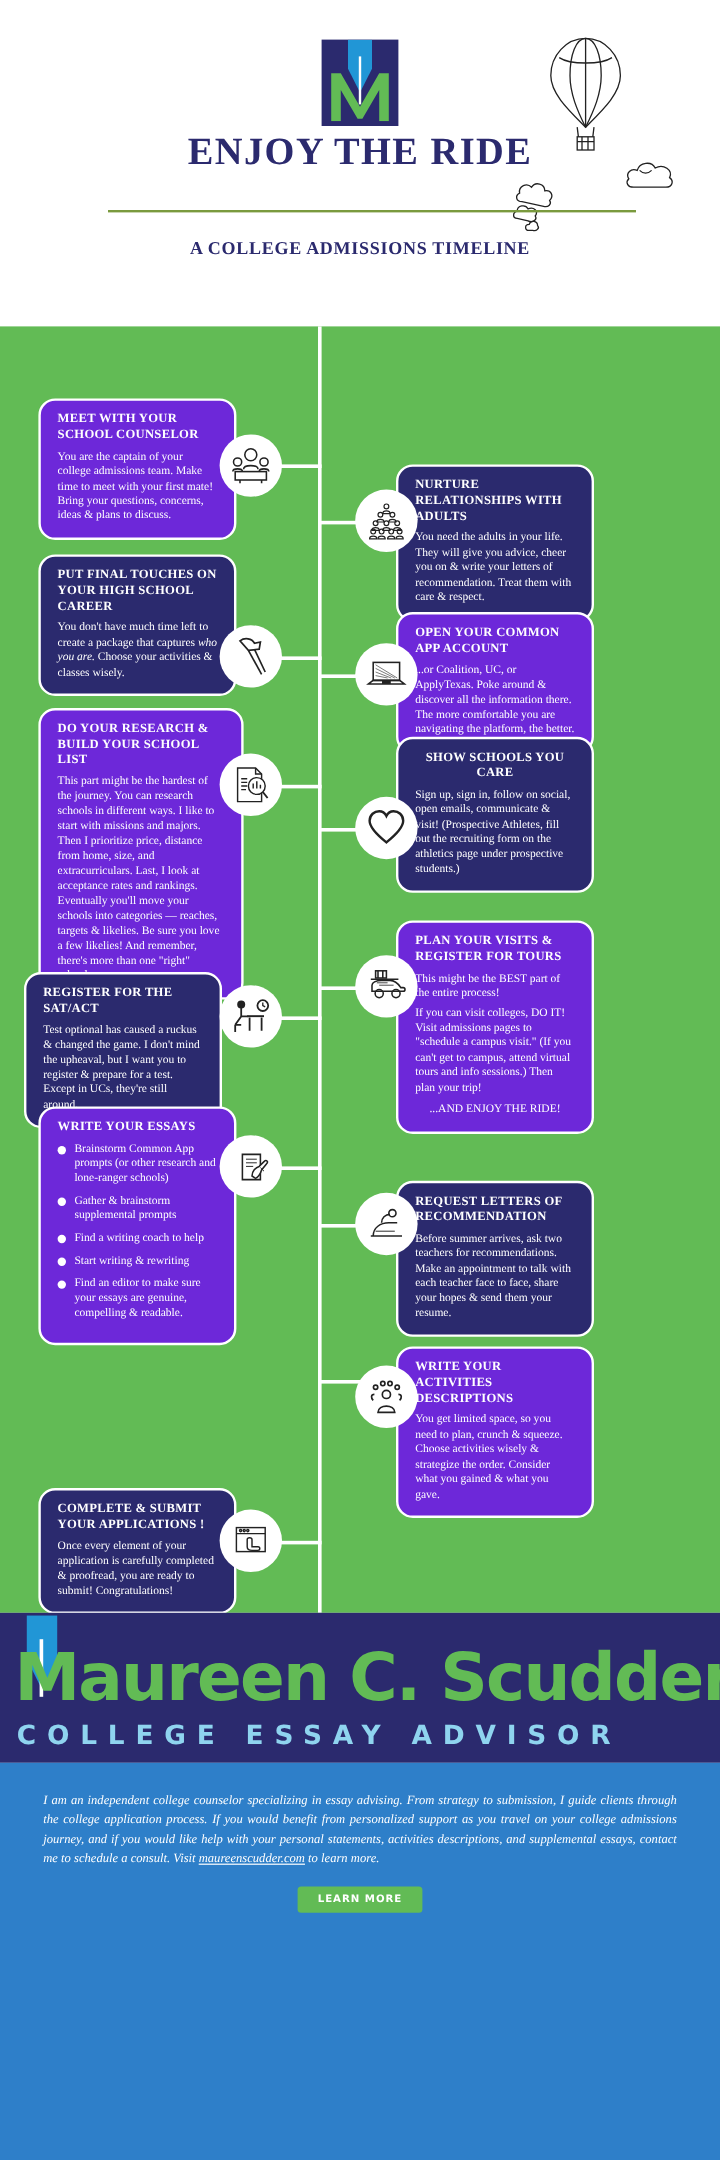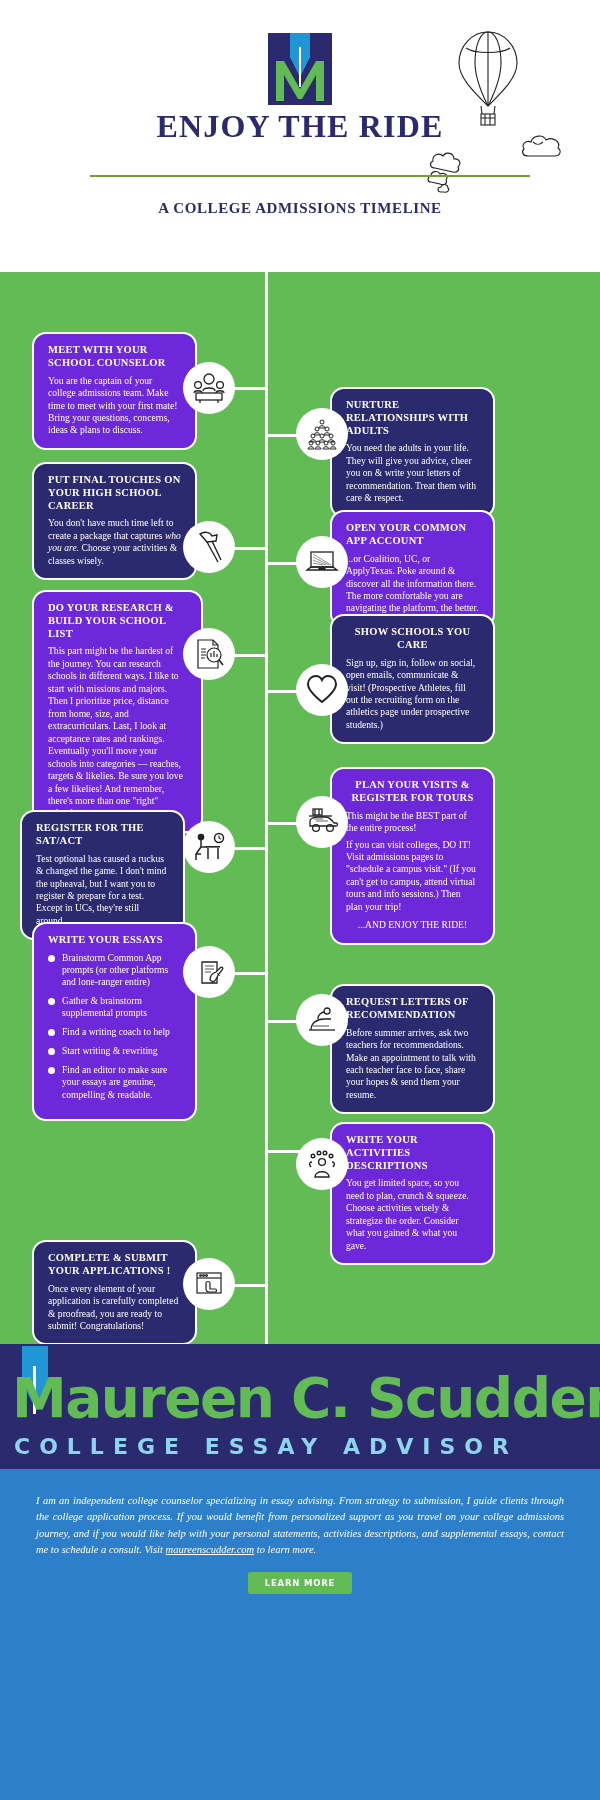--- a/index.html
+++ b/index.html
@@ -333,21 +333,21 @@
       <p>Sign up, sign in, follow on social, open emails, communicate &amp; visit! (Prospective Athletes, fill out the recruiting form on the athletics page under prospective students.)</p>
     </div>
     <div class="icon-bubble" style="left:296px; top:392px;">
       <svg width="32" height="30" viewBox="0 0 32 30">
           <path d="M16,27 C6,19 2,14 2,9 C2,4 6,1 10,1 C13,1 15,3 16,5 C17,3 19,1 22,1 C26,1 30,4 30,9 C30,14 26,19 16,27 Z" fill="none" stroke="#222" stroke-width="2"></path>
         </svg>
     </div>
 
     <div class="connector" style="left:266px; top:550px; width:55px;"></div>
     <div class="card blue" style="left:330px; top:495px; width:165px;">
-      <h3 style="text-align:center;">PLAN YOUR VISITS &amp; REGISTER FOR TOURS</h3>
+      <h3 style="text-align:left;">PLAN YOUR VISITS &amp; REGISTER FOR TOURS</h3>
       <p>This might be the BEST part of the entire process!</p>
       <p>If you can visit colleges, DO IT! Visit admissions pages to "schedule a campus visit." (If you can't get to campus, attend virtual tours and info sessions.) Then plan your trip!</p>
       <p style="text-align:center; margin-top:6px;">...AND ENJOY THE RIDE!</p>
     </div>
     <div class="icon-bubble" style="left:296px; top:524px;">
       <svg width="36" height="28" viewBox="0 0 36 28">
           <g fill="none" stroke="#222" stroke-width="1.3">
         <rect x="9" y="1" width="9" height="6"></rect>
             <path d="M11,1 L11,7 M15,1 L15,7"></path>
         <path d="M5,8 L28,8"></path>
@@ -375,21 +375,21 @@
         <circle cx="27" cy="6" r="4.5"></circle>
             <path d="M27,3.5 L27,6 L29,7" stroke-width="1.1"></path>
       </g>
         </svg>
     </div>
 
     <div class="connector" style="left:208px; top:700px; width:60px;"></div>
     <div class="card blue" style="left:32px; top:650px; width:165px;">
       <h3>WRITE YOUR ESSAYS</h3>
       <ul class="bullets">
-        <li>Brainstorm Common App prompts (or other platforms and lone-ranger entire)</li>
+        <li>Brainstorm Common App prompts (or other research and lone-ranger schools)</li>
         <li>Gather &amp; brainstorm supplemental prompts</li>
         <li>Find a writing coach to help</li>
         <li>Start writing &amp; rewriting</li>
         <li>Find an editor to make sure your essays are genuine, compelling &amp; readable.</li>
       </ul>
     </div>
     <div class="icon-bubble" style="left:183px; top:674px;">
       <svg width="32" height="32" viewBox="0 0 32 32">
           <g fill="none" stroke="#222" stroke-width="1.3">
         <path d="M9,6 L24,6 L24,27 L9,27 Z"></path>

